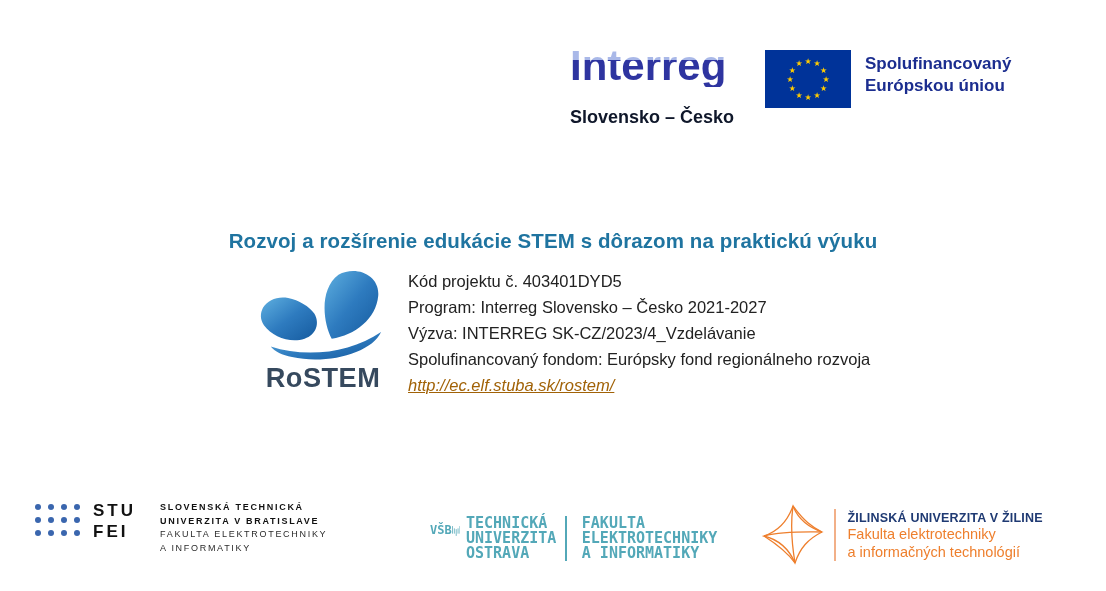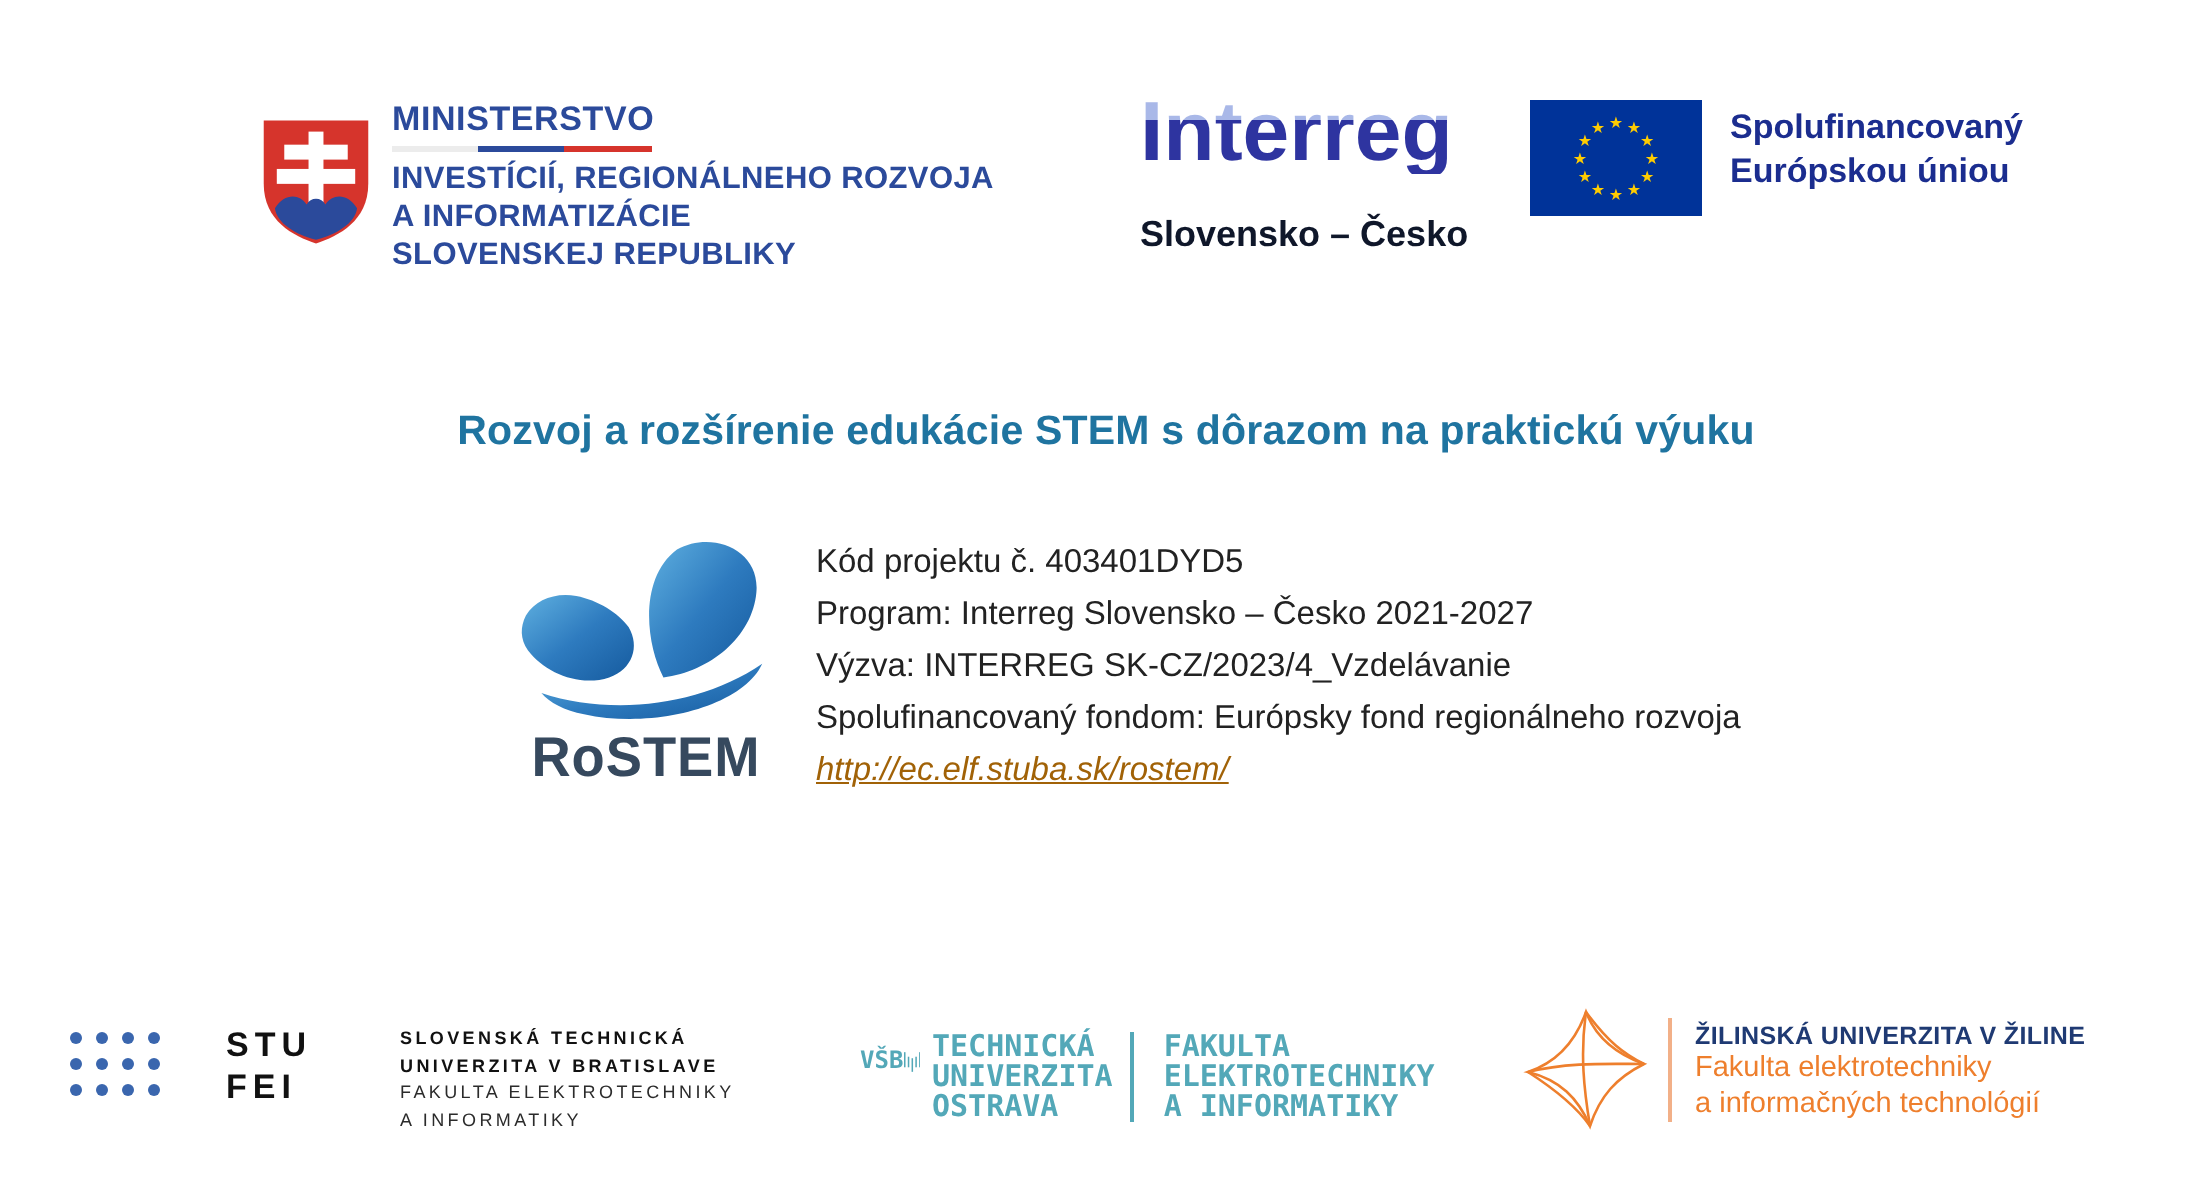--- a/index.html
+++ b/index.html
@@ -21,31 +21,31 @@
   .interreg-word {
     font-size:42px; font-weight:bold; letter-spacing:0px; line-height:1;
     background:linear-gradient(180deg,#A9B8E8 0 36%, #2E34A0 36% 100%);
     -webkit-background-clip:text; background-clip:text;
     color:transparent; -webkit-text-fill-color:transparent;
   }
   .interreg-sub { margin-top:20px; font-size:18px; font-weight:bold; color:#0f172a; }
   .eu-flag { position:absolute; left:195px; top:5px; width:86px; height:58px; }
   .cofinanced { position:absolute; left:295px; top:8px; font-size:17px; font-weight:bold; color:#1B2D8F; line-height:22px; white-space:nowrap; }
   
-  .title-row { position:absolute; left:0; top:204px; width:1106px; text-align:center; }
+  .title-row { position:absolute; left:0; top:229px; width:1106px; text-align:center; }
   .title { font-size:20.5px; font-weight:bold; color:#1F74A0; letter-spacing:0.1px; }
   
   .rostem { position:absolute; left:243px; top:268px; width:160px; text-align:center; }
   .rostem-wordmark { font-size:28px; font-weight:bold; color:#36495E; letter-spacing:0.5px; transform:scaleX(0.97); margin-top:-2px; }
   .details { position:absolute; left:408px; top:268px; font-size:16.5px; color:#222; line-height:26px; }
   .details .link { color:#a16207; font-style:italic; text-decoration:underline; }
   
   .footer-group { position:absolute; display:flex; align-items:flex-start; }
   
-  .stu { left:35px; top:512px;gap:20px; }
+  .stu { left:35px; top:500px; }
   .stu-dots { display:grid; grid-template-columns:repeat(4,6px); grid-auto-rows:6px; gap:7px; margin-top:4px; }
   .stu-dot { width:6px; height:6px; border-radius:50%; background:#3A66AE; }
   .stu-acronym { margin-left:13px; font-weight:bold; font-size:17px; letter-spacing:3px; color:#111; line-height:21px; }
   .stu-textblock { margin-left:24px; padding-top:1px; }
   .stu-line-bold { font-size:9px; font-weight:bold; letter-spacing:1.7px; color:#111; line-height:13.5px; white-space:nowrap; }
   .stu-line-light { font-size:9px; font-weight:normal; letter-spacing:1.7px; color:#2b2b2b; line-height:13.5px; white-space:nowrap; }
   
   .vsb { left:430px; top:516px; font-family:"DejaVu Sans Mono", monospace; color:#53A8B8; }
   .vsb-col1 { display:flex; flex-direction:row; align-items:center; width:30px; }
   .vsb-acr { font-size:12px; font-weight:bold; line-height:15px; }
@@ -59,36 +59,20 @@
   .uniza-divider { width:1.5px; height:52px; background:#F2B088; margin:0 12px 0 8px; }
   .uniza-line1 { font-size:12.5px; font-weight:bold; color:#1F3A73; letter-spacing:0.2px; white-space:nowrap; }
   .uniza-line23 { font-size:14.5px; color:#EE7F2D; line-height:18px; white-space:nowrap; }
   .uniza-text { padding-top:2px; }
 </style>
 </head>
 <body>
 
 <div class="page">
 
-  <div class="ministry">
-    <svg class="ministry-arms" viewBox="0 0 60 70">
-      <path d="M2,2 H58 V36 C58,56 42,64 30,68 C18,64 2,56 2,36 Z" fill="#D6342C"></path>
-      <rect x="26" y="8" width="8" height="42" fill="#fff"></rect>
-      <rect x="13" y="15" width="34" height="8" fill="#fff"></rect>
-      <rect x="9" y="28" width="42" height="8" fill="#fff"></rect>
-      <path d="M8,49 C13,41 21,41 25,47 C27,43 33,43 35,47 C39,41 47,41 52,49 C51,57 41,63 30,66 C19,63 9,57 8,49 Z" fill="#2B4A9B"></path>
-    </svg>
-    <div class="ministry-text">
-      <div class="ministry-name">MINISTERSTVO</div>
-      <div class="ministry-rule"></div>
-      <div class="ministry-line">INVESTÍCIÍ, REGIONÁLNEHO ROZVOJA</div>
-      <div class="ministry-line">A INFORMATIZÁCIE</div>
-      <div class="ministry-line">SLOVENSKEJ REPUBLIKY</div>
-    </div>
-  </div>
 
   <div class="interreg">
     <div class="interreg-word">Interreg</div>
     <div class="interreg-sub">Slovensko – Česko</div>
     <svg class="eu-flag" viewBox="0 0 86 58">
       <rect x="0" y="0" width="86" height="58" fill="#003399"></rect>
       <g fill="#FFCC00" font-size="8" font-family="DejaVu Sans" text-anchor="middle">
         <text x="43" y="14">★</text>
         <text x="52" y="16.4">★</text>
         <text x="58.6" y="23">★</text>

